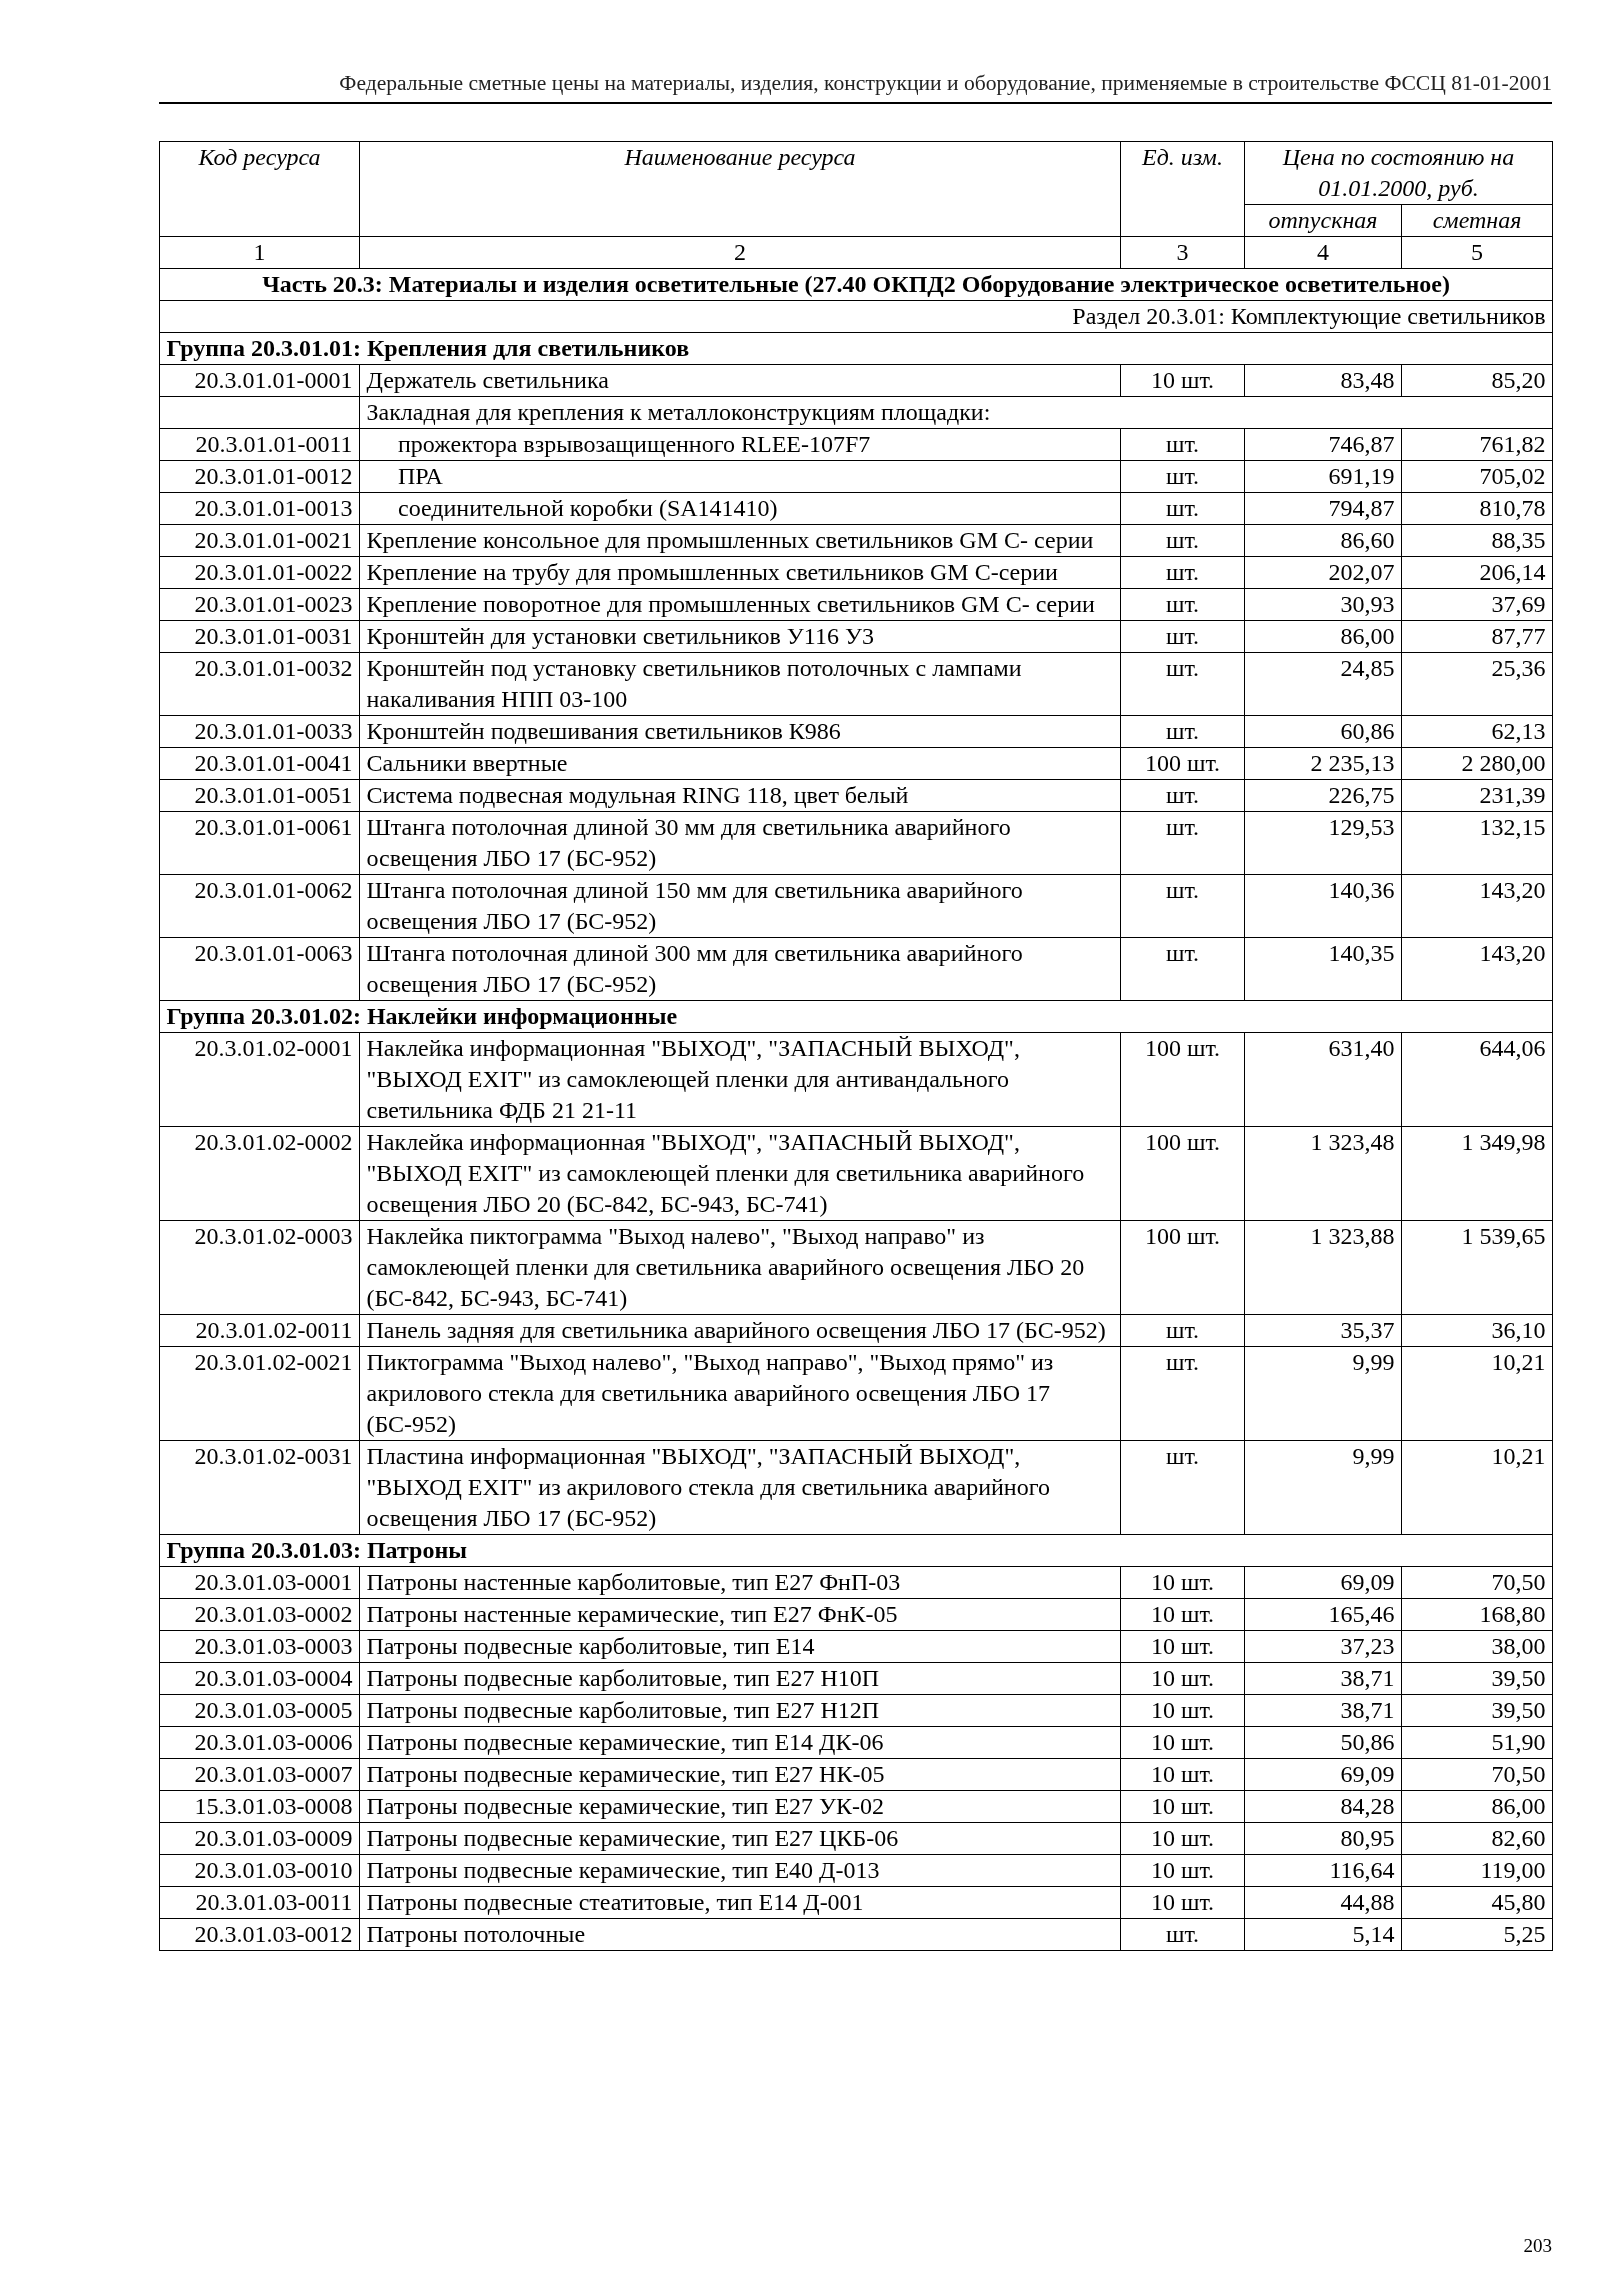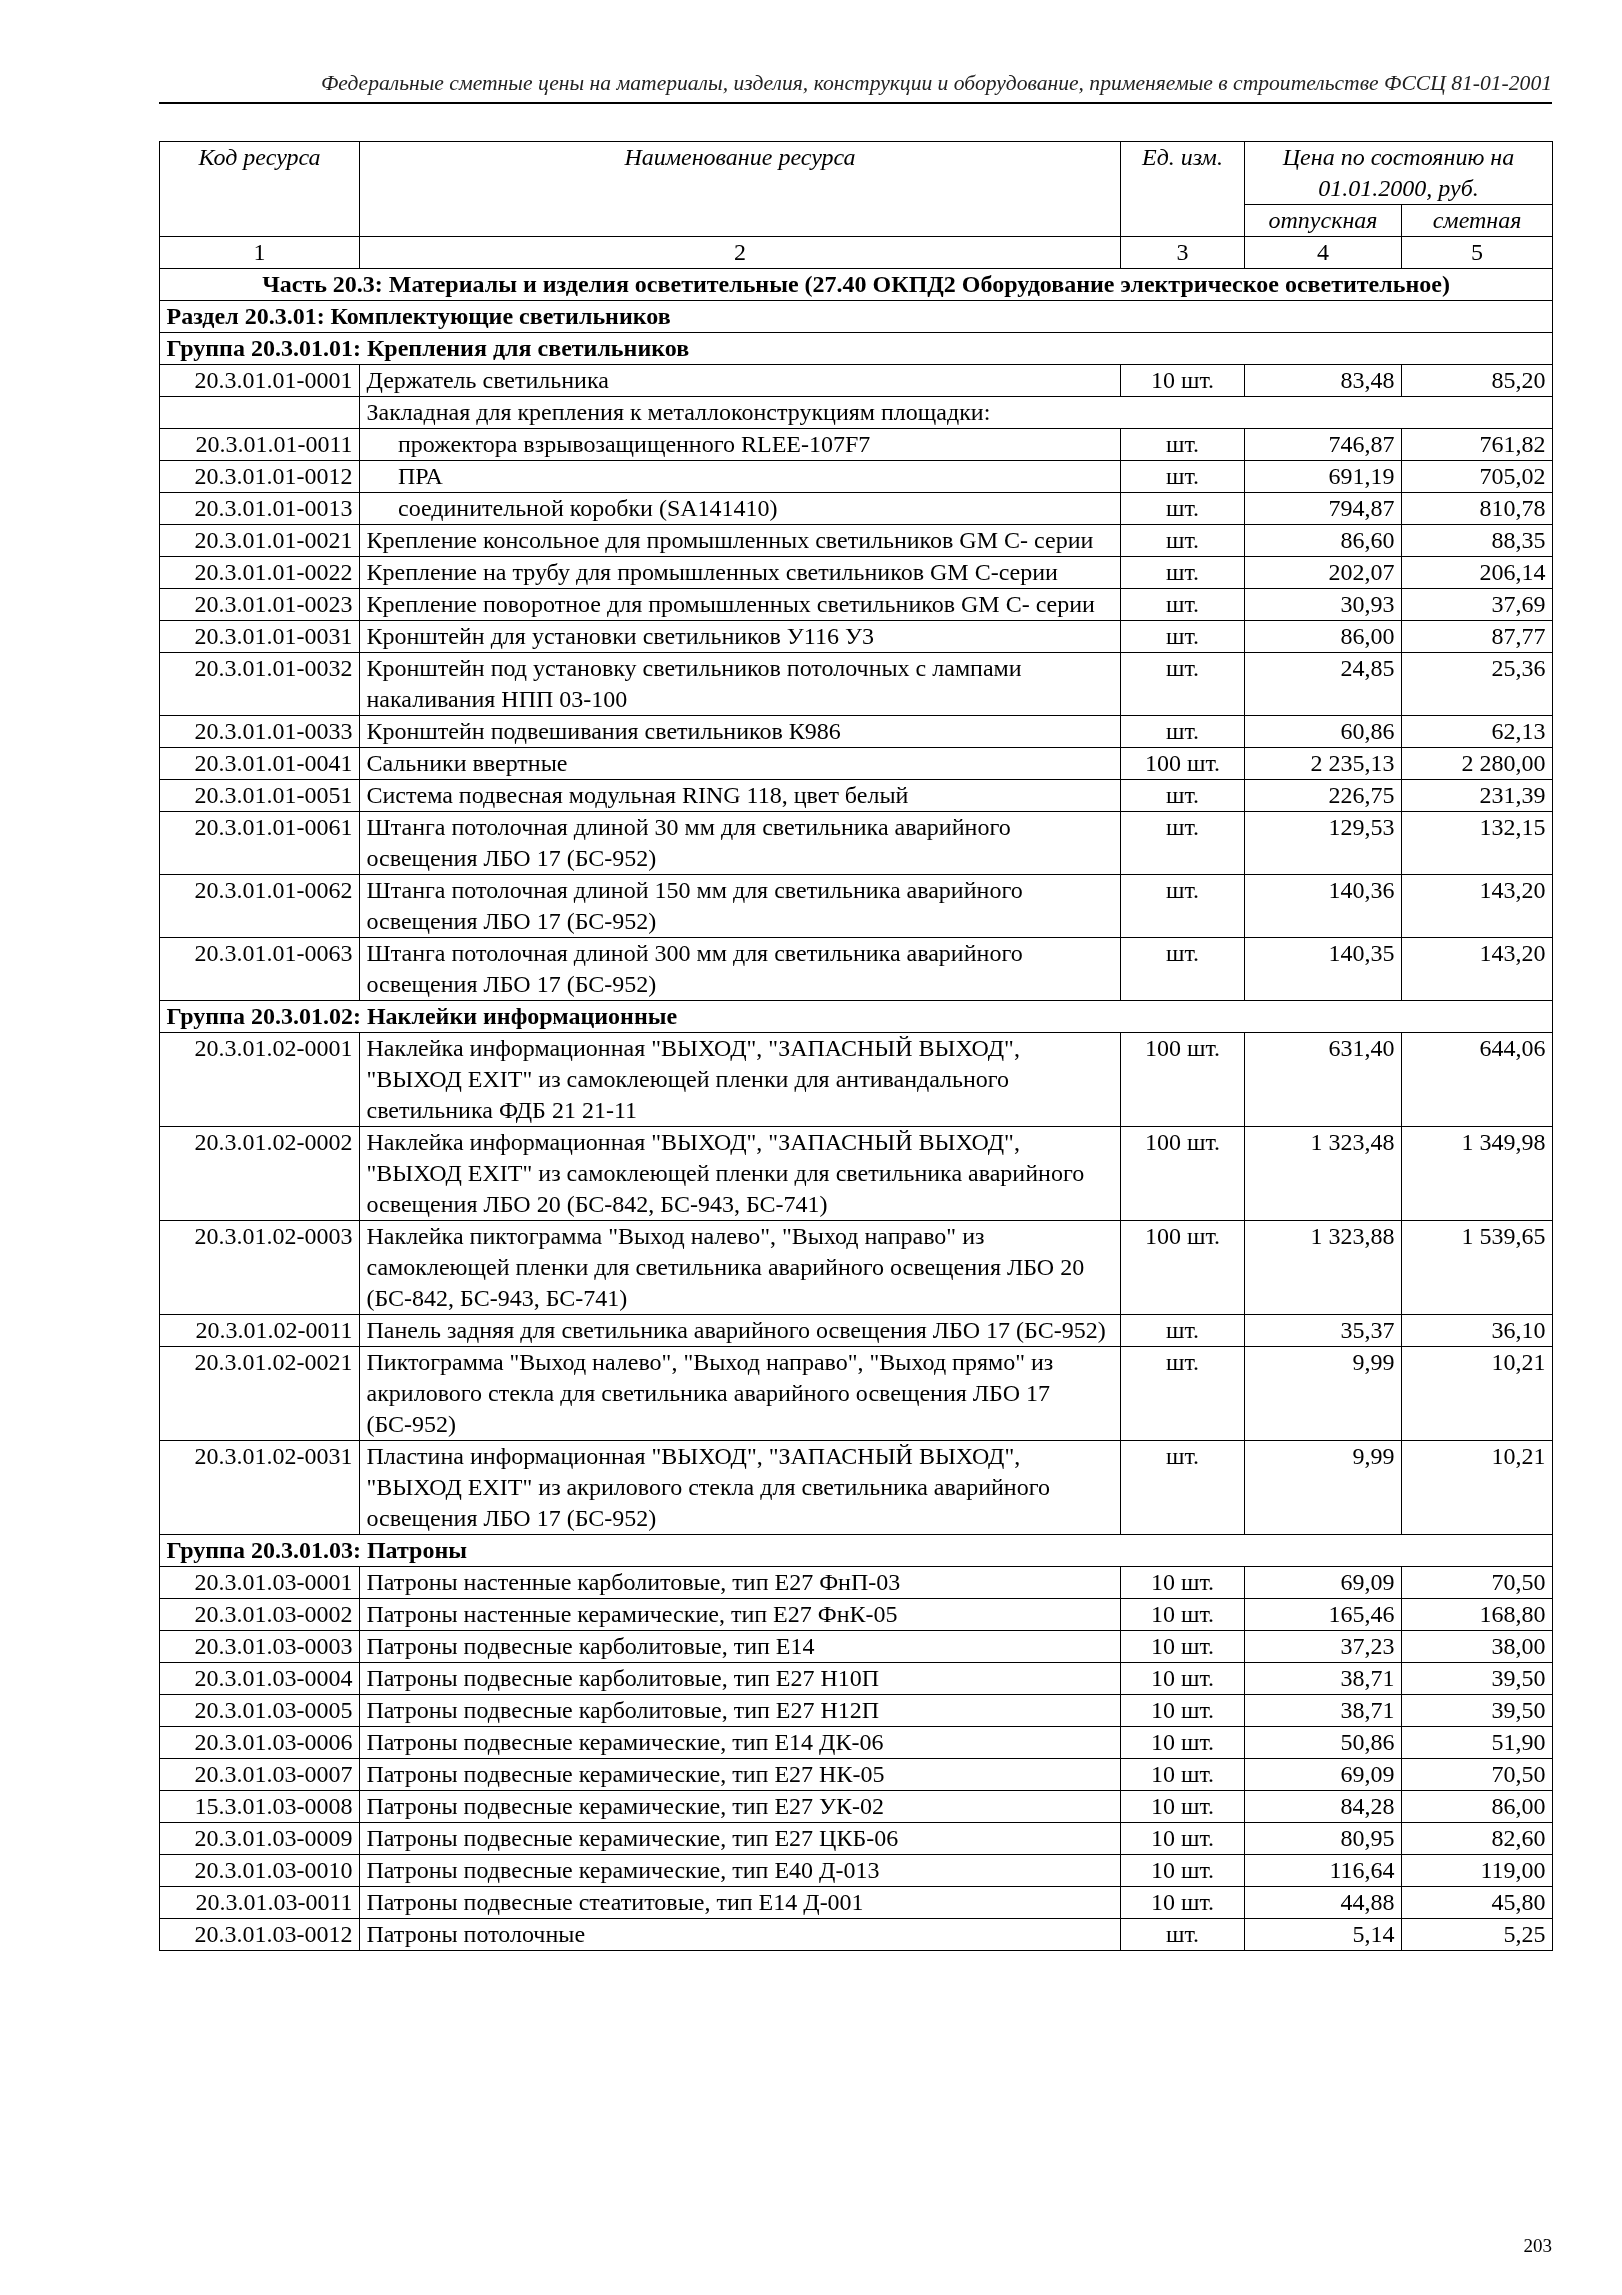--- a/index.html
+++ b/index.html
@@ -1,30 +1,30 @@
 <!DOCTYPE html>
 <html style="font-size:10.5px"><head>
 <meta charset="utf-8">
 <style>
   html, body { margin: 0; padding: 0; background: #ffffff; }
   body { width: 1623px; height: 2295px; position: relative; overflow: hidden;
          font-family: "Liberation Serif", "DejaVu Serif", serif; color: #000; }
   .running-head { position: absolute; left: 159px; width: 1393px; top: 71px;
-         text-align: right; font-style: italic; font-size: 21.6px; color: #222; }
+         text-align: right; font-size: 21.6px; color: #222; }
   .head-rule { position: absolute; left: 159px; width: 1393px; top: 102px;
          border-top: 2px solid #000; }
   table.main { position: absolute; left: 159px; top: 141px; width: 1393px;
          border-collapse: collapse; table-layout: fixed; }
   table.main td { border: 1.3px solid #000; padding: 0 6.5px; font-size: 24px;
          line-height: 31px; vertical-align: top; }
   .hdr td { font-size: 19.6px; text-align: center; vertical-align: middle; line-height: 22px; font-style: italic; }
   .nums td { font-size: 19.6px; text-align: center; line-height: 25px; }
   .thick-b td { border-bottom-width: 2.6px; }
   .part td { text-align: center; font-weight: bold; font-size: 39px; line-height: 50px; padding: 3.9px 6.5px; }
-  .section td { text-align: left; font-weight: bold; font-size: 29px; line-height: 37px; }
+  .section td { text-align: right; font-weight: normal; font-size: 29px; line-height: 37px; }
   .group td { text-align: left; font-weight: bold; font-size: 26px; line-height: 34px; }
   .sub td.txt { padding-left: 6.5px; }
   td.code { white-space: nowrap; text-align: right; }
   td.unit { text-align: center; }
   td.num { text-align: right; }
   .indent { padding-left: 38px !important; }
   .page-num { position: absolute; right: 71px; top: 2235px; font-size: 19px; }
 </style>
 </head>
 <body>

